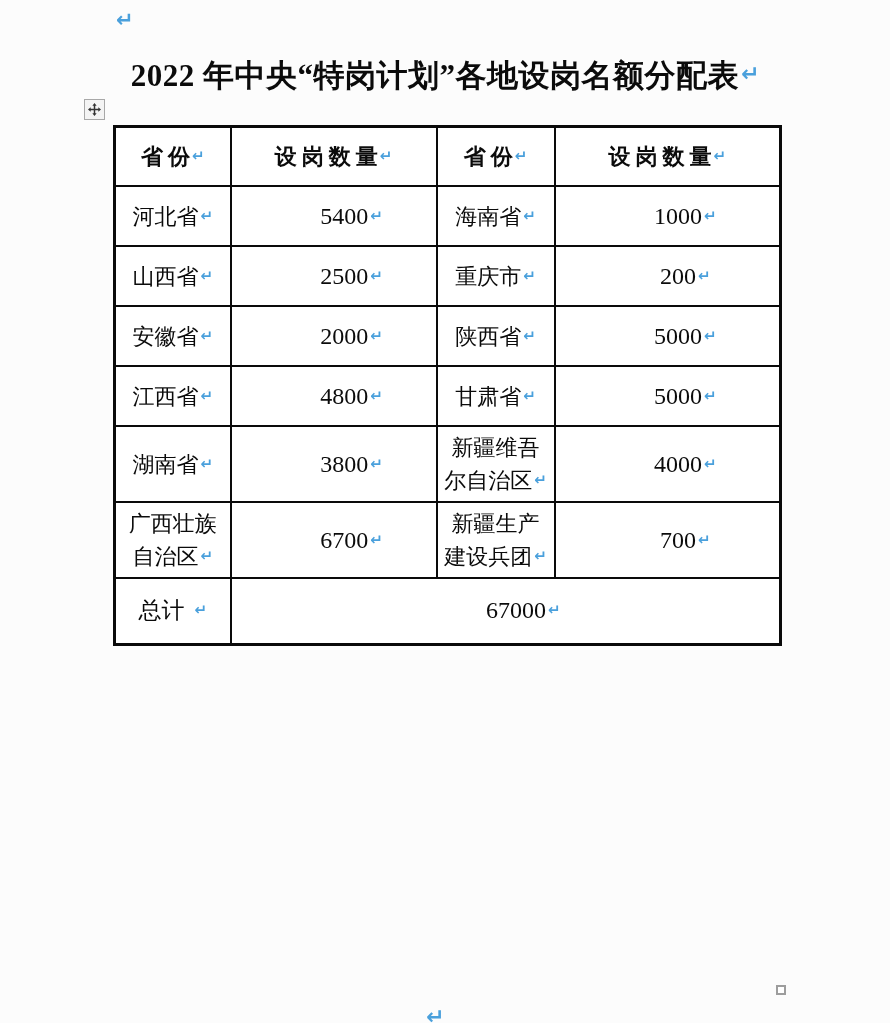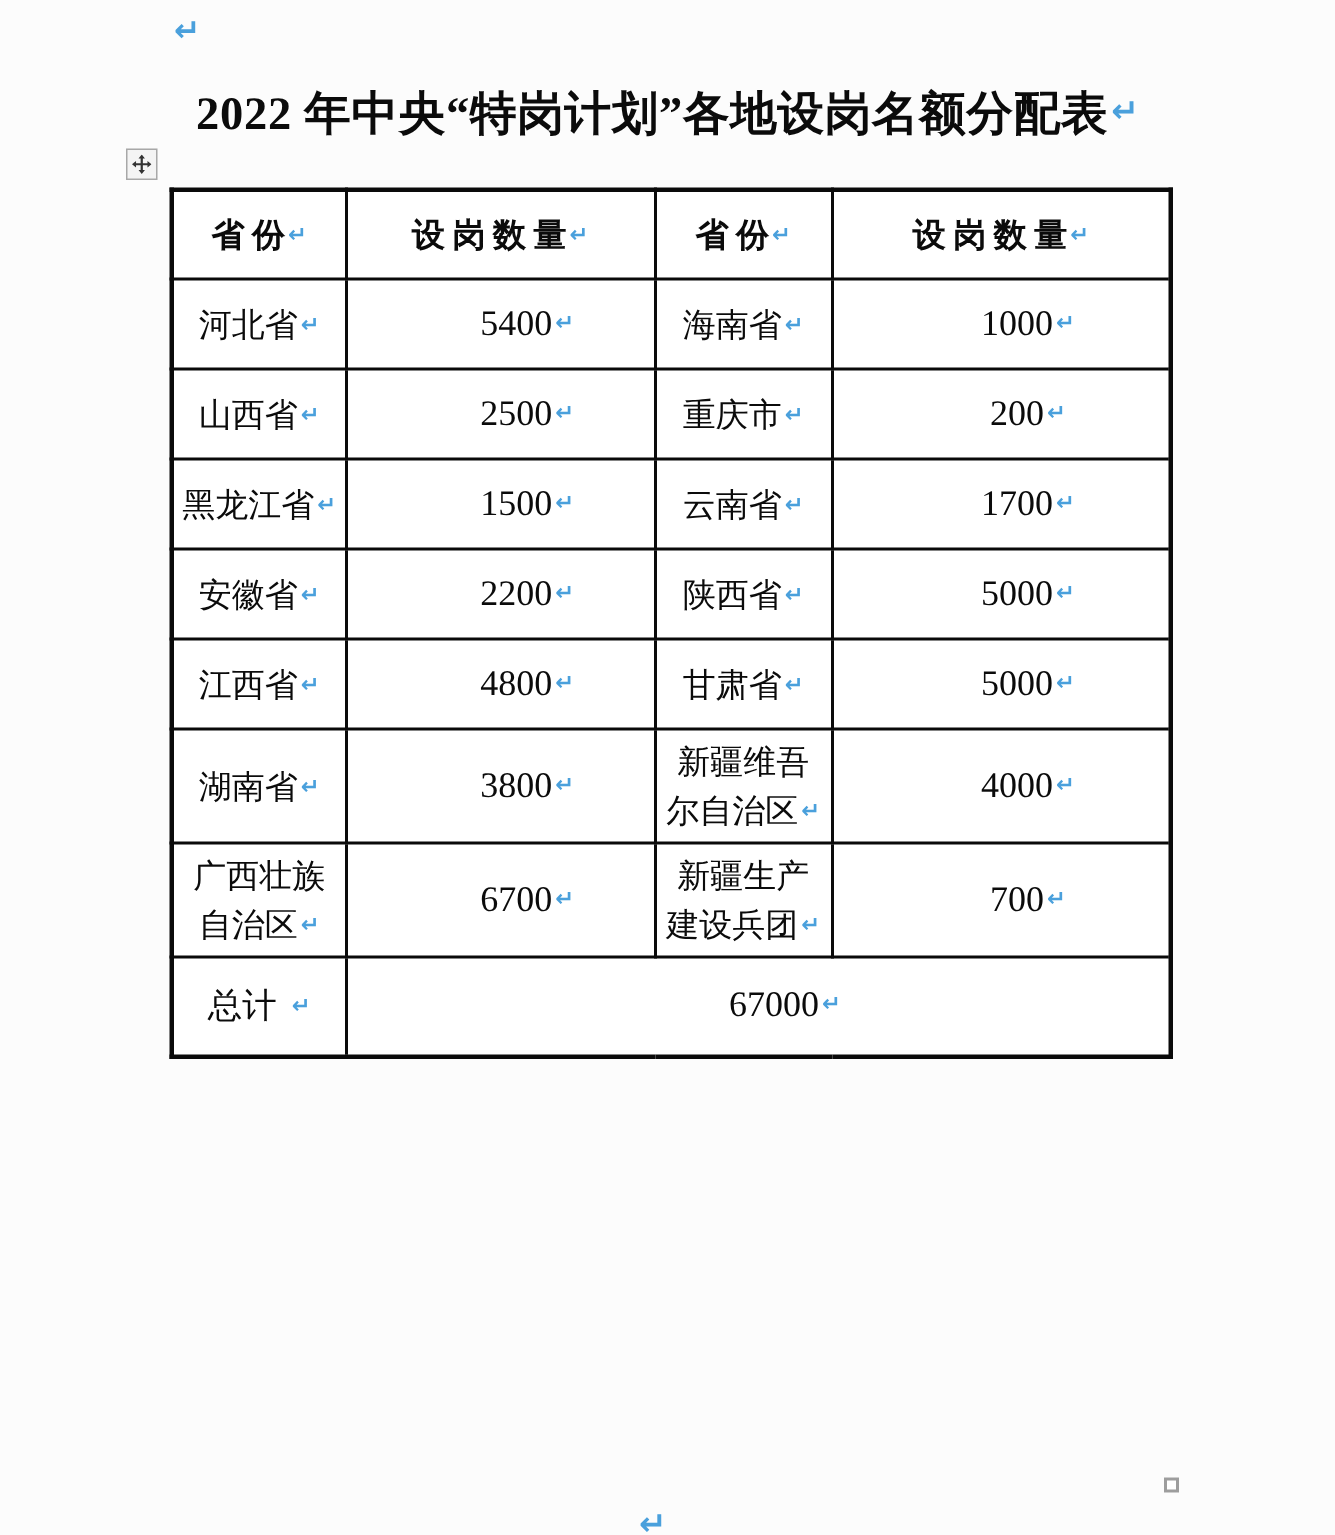--- a/index.html
+++ b/index.html
@@ -100,30 +100,24 @@
 
   <tr class="data-row">
     <td class="province"><span class="txt">山西省</span><span class="pmark" style="color: rgb(74, 160, 220);">↵</span></td>
     <td class="quota"><span class="txt">2500</span><span class="pmark" style="color: rgb(74, 160, 220);">↵</span></td>
     <td class="province"><span class="txt">重庆市</span><span class="pmark" style="color: rgb(74, 160, 220);">↵</span></td>
     <td class="quota"><span class="txt">200</span><span class="pmark" style="color: rgb(74, 160, 220);">↵</span></td>
   </tr>
 
 
 
-  <tr class="data-row">
-    <td class="province"><span class="txt">黑龙江省</span><span class="pmark" style="color: rgb(74, 160, 220);">↵</span></td>
-    <td class="quota"><span class="txt">1500</span><span class="pmark" style="color: rgb(74, 160, 220);">↵</span></td>
-    <td class="province"><span class="txt">云南省</span><span class="pmark" style="color: rgb(74, 160, 220);">↵</span></td>
-    <td class="quota"><span class="txt">1700</span><span class="pmark" style="color: rgb(74, 160, 220);">↵</span></td>
-  </tr>
 
   <tr class="data-row">
     <td class="province"><span class="txt">安徽省</span><span class="pmark" style="color: rgb(74, 160, 220);">↵</span></td>
-    <td class="quota"><span class="txt">2200</span><span class="pmark" style="color: rgb(74, 160, 220);">↵</span></td>
+    <td class="quota"><span class="txt">2000</span><span class="pmark" style="color: rgb(74, 160, 220);">↵</span></td>
     <td class="province"><span class="txt">陕西省</span><span class="pmark" style="color: rgb(74, 160, 220);">↵</span></td>
     <td class="quota"><span class="txt">5000</span><span class="pmark" style="color: rgb(74, 160, 220);">↵</span></td>
   </tr>
 
   <tr class="data-row">
     <td class="province"><span class="txt">江西省</span><span class="pmark" style="color: rgb(74, 160, 220);">↵</span></td>
     <td class="quota"><span class="txt">4800</span><span class="pmark" style="color: rgb(74, 160, 220);">↵</span></td>
     <td class="province"><span class="txt">甘肃省</span><span class="pmark" style="color: rgb(74, 160, 220);">↵</span></td>
     <td class="quota"><span class="txt">5000</span><span class="pmark" style="color: rgb(74, 160, 220);">↵</span></td>
   </tr>

